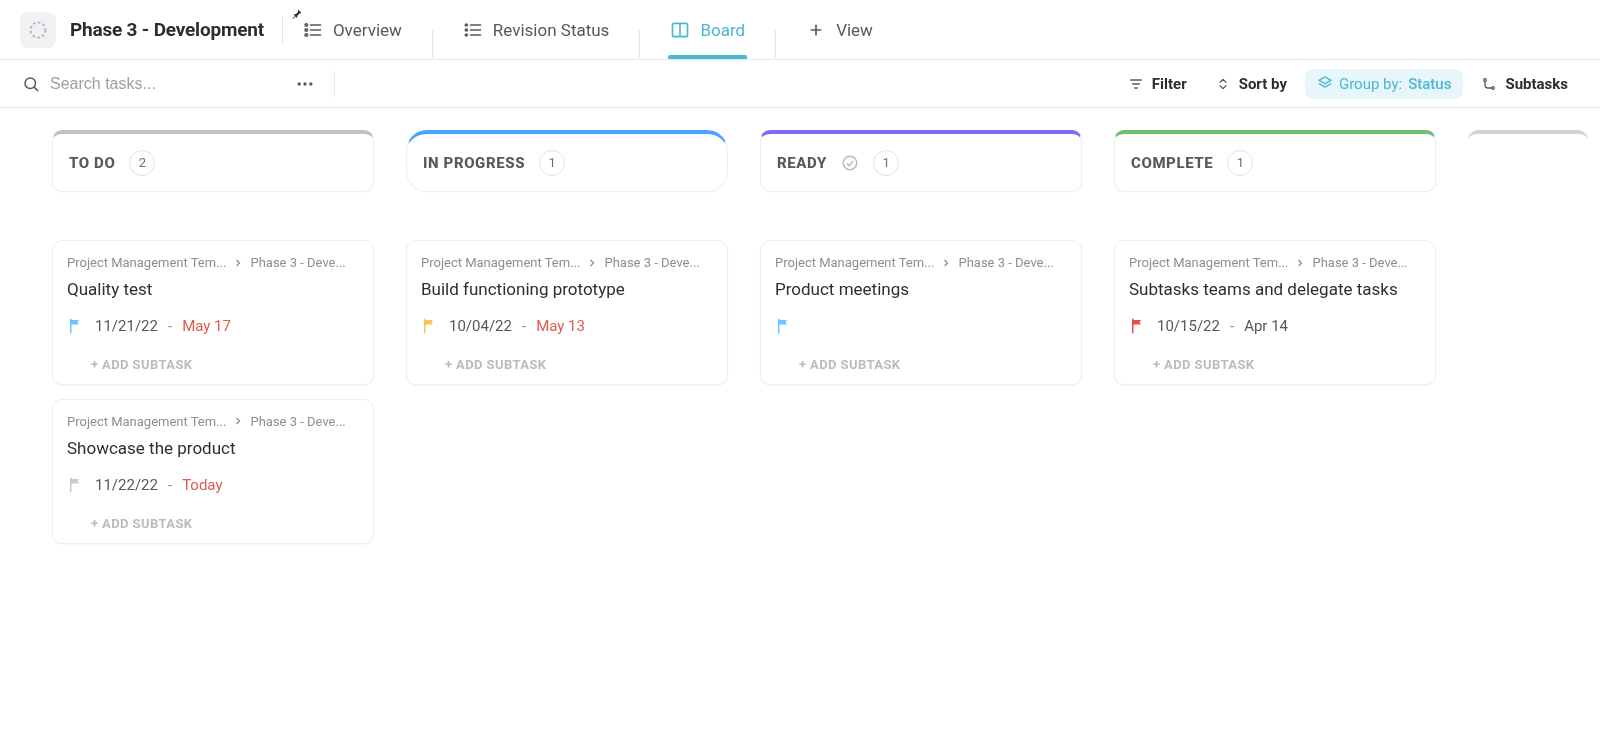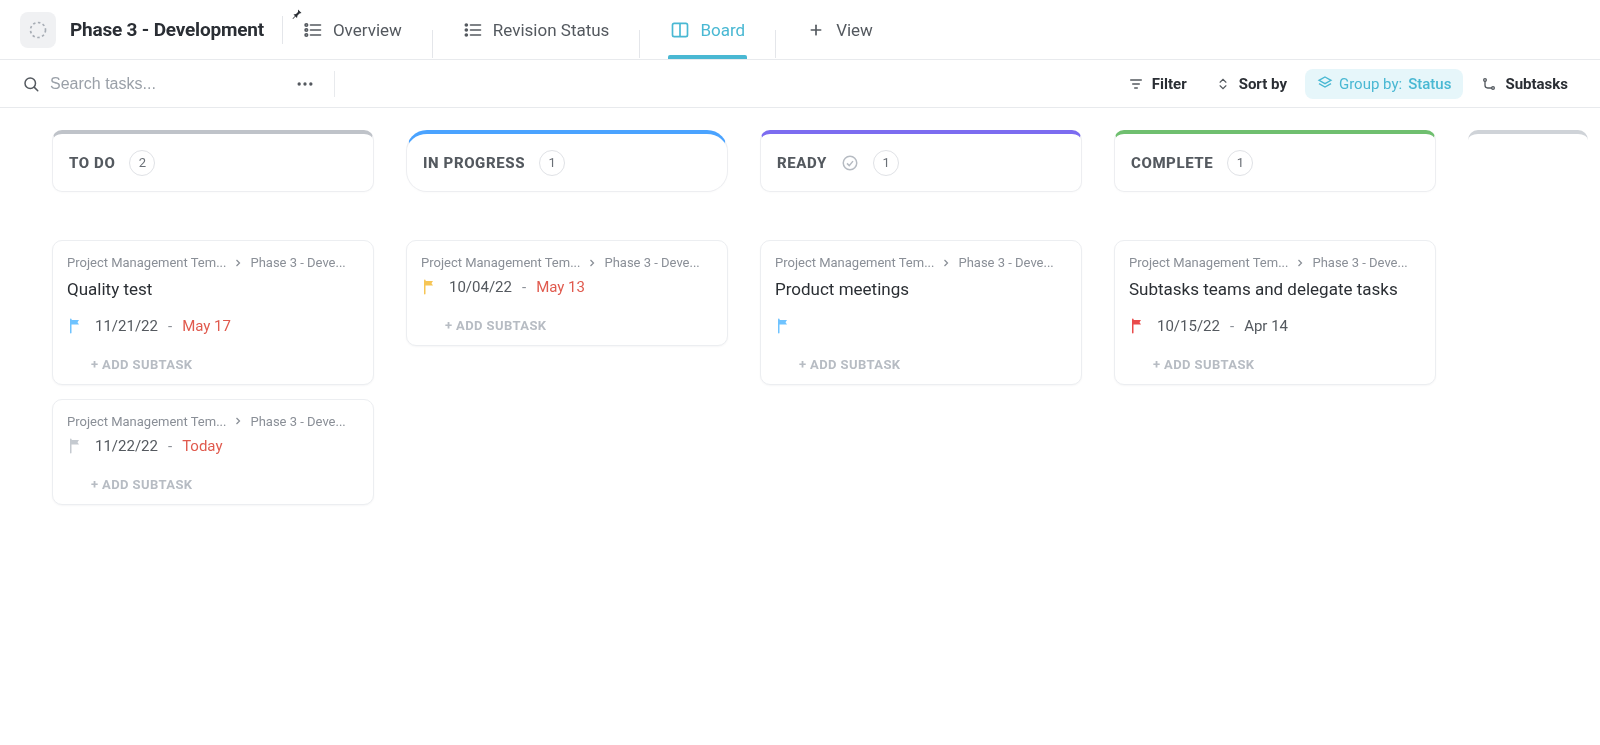--- a/index.html
+++ b/index.html
@@ -248,20 +248,21 @@
           <div class="card">
             <div class="crumb">
               <span class="p1">Project Management Tem...</span>
               <span class="chev">
                 <svg viewBox="0 0 24 24" width="12" height="12" fill="none" stroke="#8a8f97" stroke-width="2.5">
                   <polyline points="9 6 15 12 9 18"></polyline>
                 </svg>
               </span>
               <span class="p2">Phase 3 - Deve...</span>
             </div>
+            <div class="card-title">Showcase the product</div>
             <div class="meta">
               <span class="flag">
                 <svg viewBox="0 0 24 24" width="18" height="18">
                   <path d="M5 3v18" stroke="#c5cad0" stroke-width="2" stroke-linecap="round" fill="none"></path>
                   <path d="M5 4h11l-2 3 2 3H5z" fill="#c5cad0"></path>
                 </svg>
               </span>
               <span class="date-start">11/22/22</span>
               <span class="dash"> - </span>
               <span class="date-end">Today</span>
@@ -279,20 +280,21 @@
           <div class="card">
             <div class="crumb">
               <span class="p1">Project Management Tem...</span>
               <span class="chev">
                 <svg viewBox="0 0 24 24" width="12" height="12" fill="none" stroke="#8a8f97" stroke-width="2.5">
                   <polyline points="9 6 15 12 9 18"></polyline>
                 </svg>
               </span>
               <span class="p2">Phase 3 - Deve...</span>
             </div>
+            <div class="card-title">Build functioning prototype</div>
             <div class="meta">
               <span class="flag">
                 <svg viewBox="0 0 24 24" width="18" height="18">
                   <path d="M5 3v18" stroke="#f6c555" stroke-width="2" stroke-linecap="round" fill="none"></path>
                   <path d="M5 4h11l-2 3 2 3H5z" fill="#f6c555"></path>
                 </svg>
               </span>
               <span class="date-start">10/04/22</span>
               <span class="dash"> - </span>
               <span class="date-end">May 13</span>

